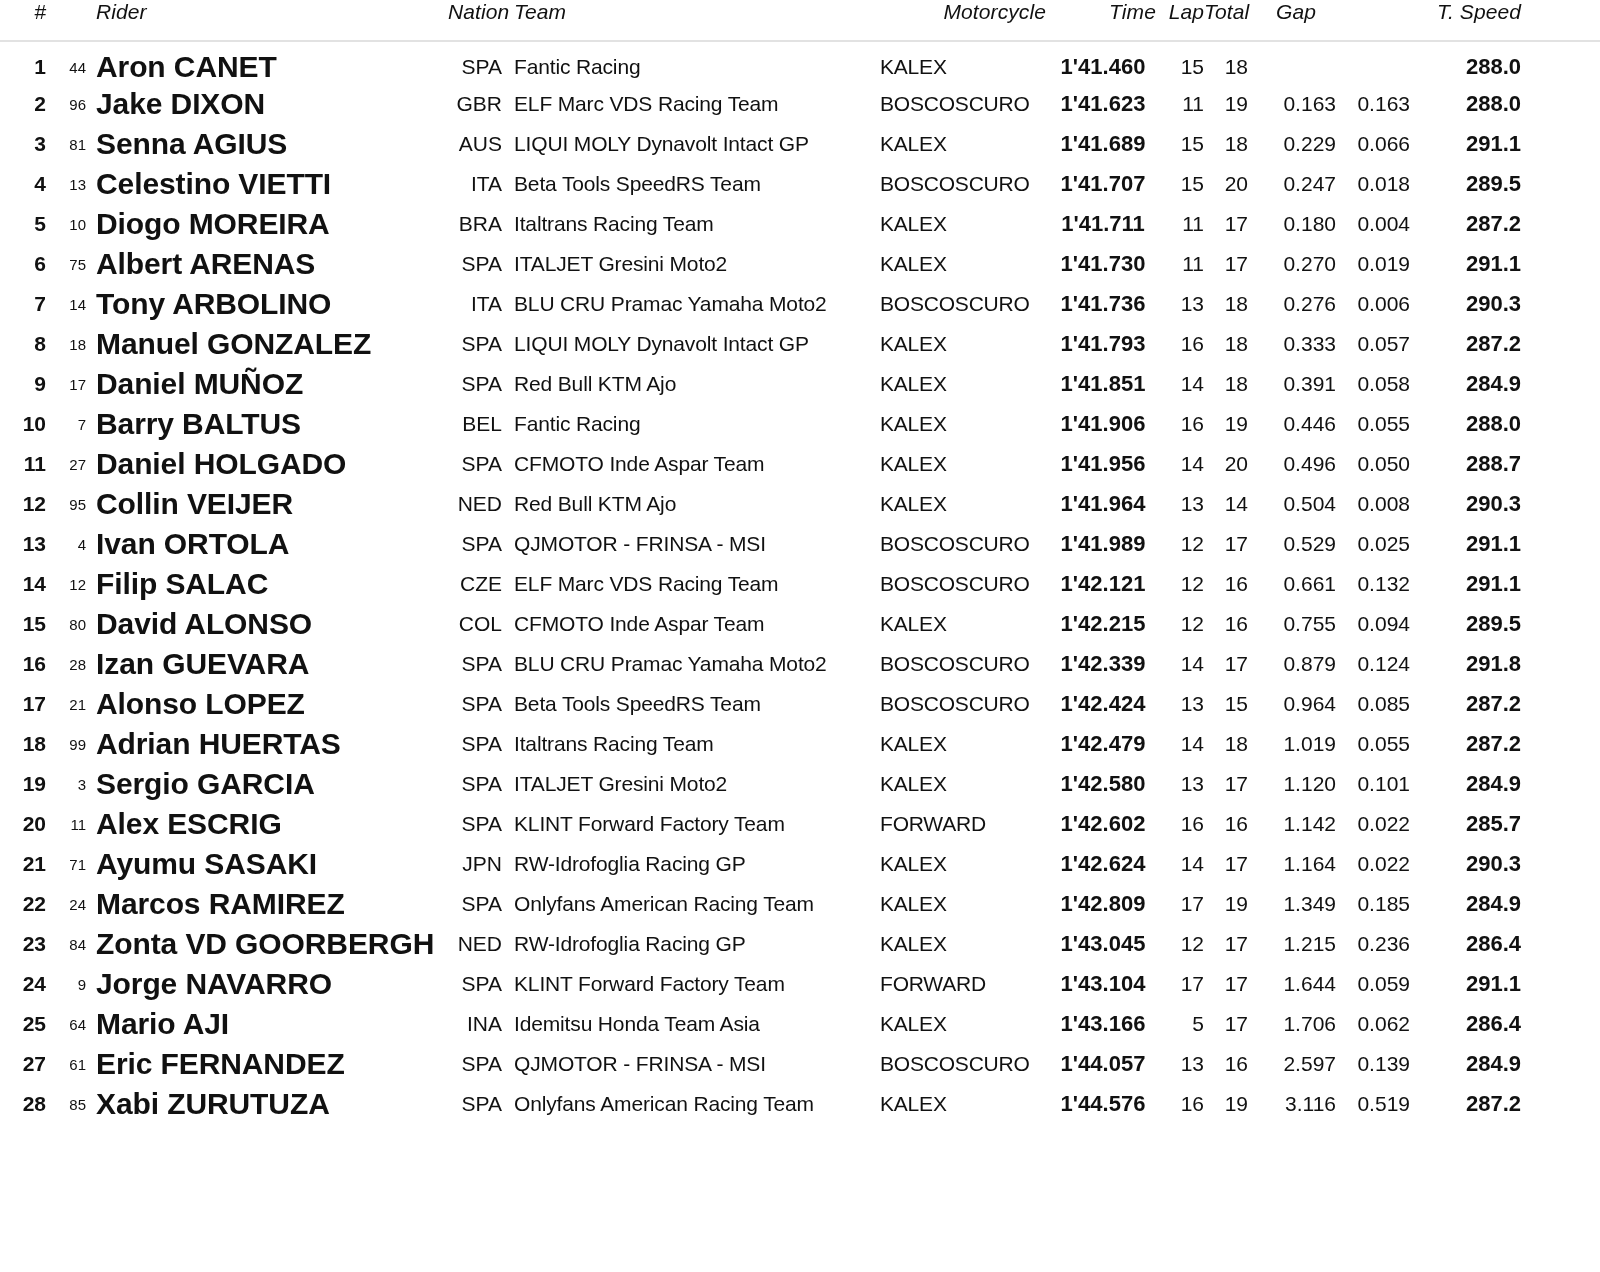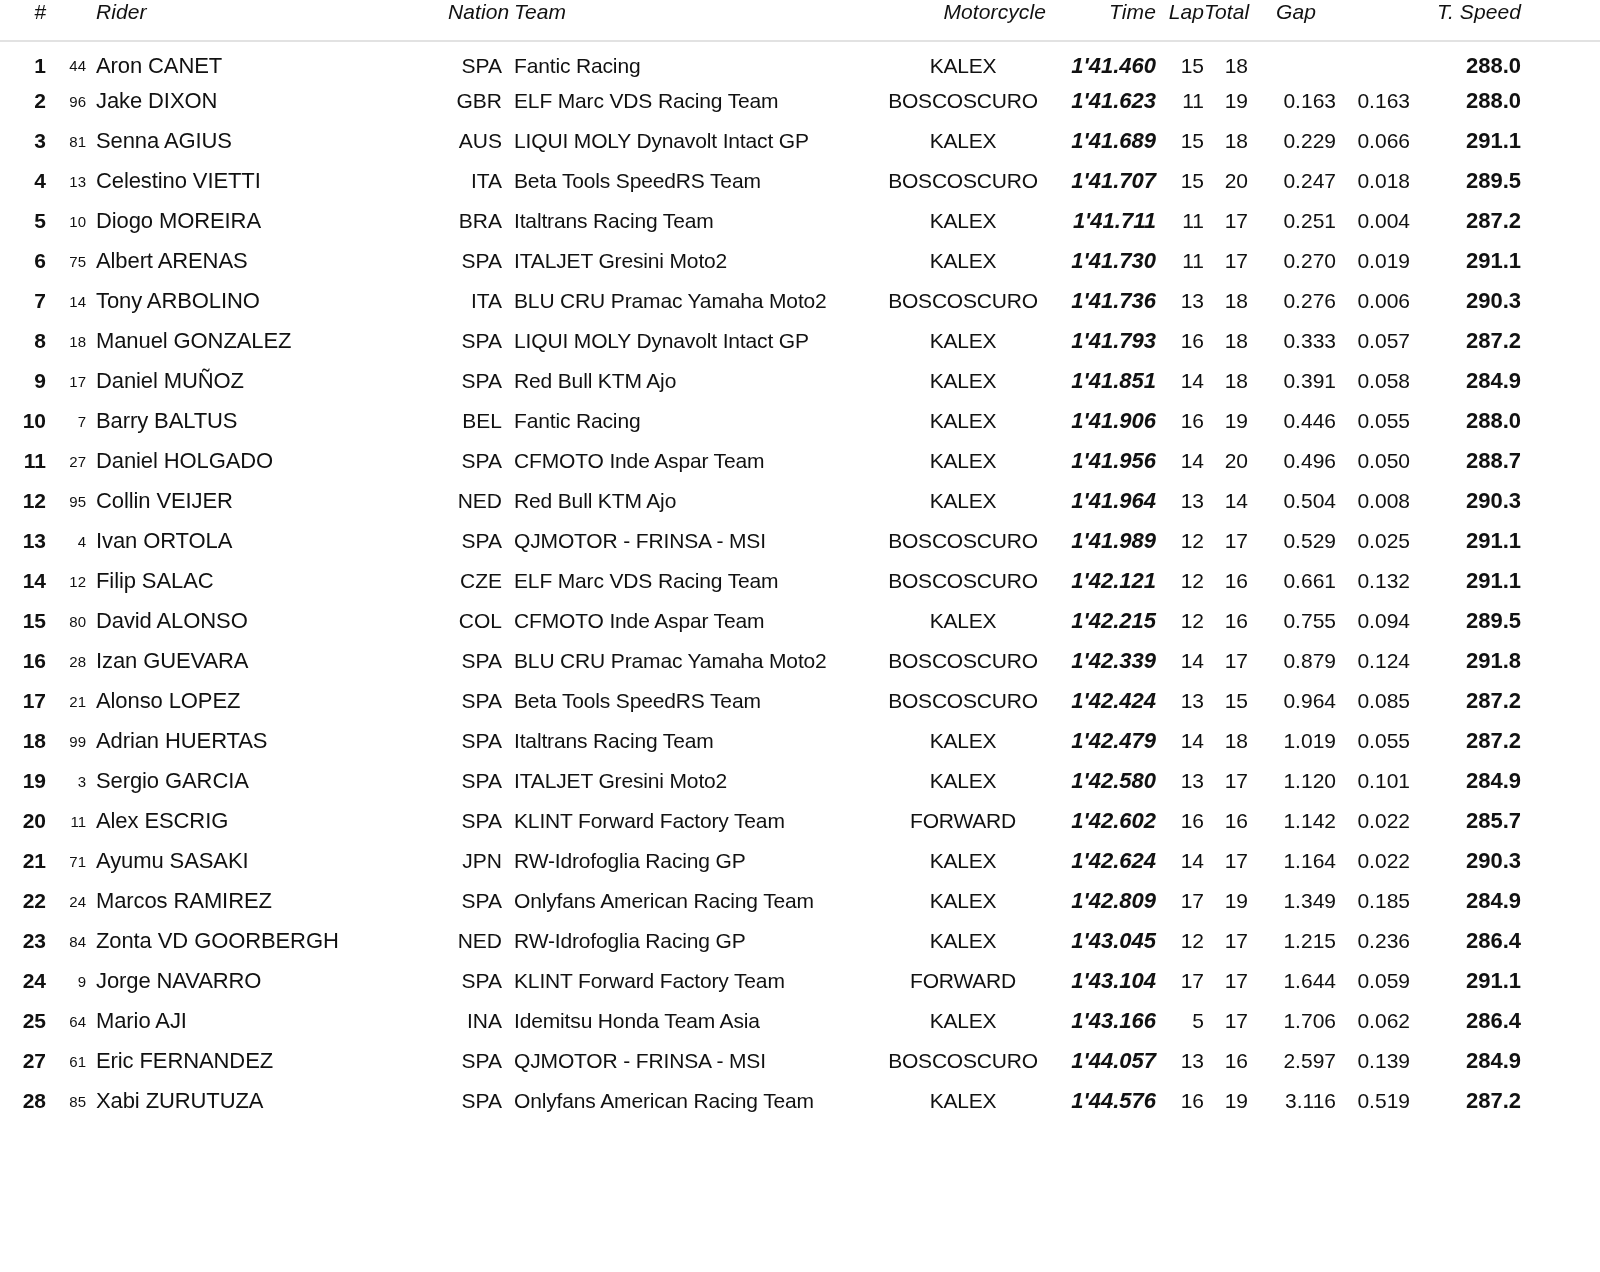--- a/index.html
+++ b/index.html
@@ -80,50 +80,49 @@
     font-size: 21px;
   }
   .td-num {
     text-align: right;
     font-weight: 400;
     padding-right: 10px;
     font-size: 15px;
   }
   .td-rider {
     text-align: left;
-    font-weight: 400;
-    font-size: 22px;
+    font-weight: 700;
+    font-size: 30px;
     letter-spacing: -0.1px;
   }
   .td-nation {
     text-align: right;
     font-weight: 400;
     font-size: 21px;
   }
   .td-team {
     text-align: left;
     font-weight: 400;
     padding-left: 12px;
     font-size: 21px;
     letter-spacing: -0.15px;
   }
   .td-moto {
-    text-align: center;
+    text-align: left;
     font-weight: 400;
     padding-right: 4px;
     font-size: 21px;
     letter-spacing: -0.2px;
     margin-top: 20px;
   }
   .td-time {
-    text-align: right;
+    text-align: center;
     font-weight: 700;
     padding-right: 6px;
     font-size: 22px;
-    font-style: italic;
   }
   .td-lap {
     text-align: right;
     font-weight: 400;
     font-size: 21px;
   }
   .td-total {
     text-align: right;
     font-weight: 400;
     padding-right: 8px;
@@ -247,21 +246,21 @@
       <tr>
         <td class="td-pos">5</td>
         <td class="td-num">10</td>
         <td class="td-rider">Diogo MOREIRA</td>
         <td class="td-nation">BRA</td>
         <td class="td-team">Italtrans Racing Team</td>
         <td class="td-moto">KALEX</td>
         <td class="td-time">1'41.711</td>
         <td class="td-lap">11</td>
         <td class="td-total">17</td>
-        <td class="td-gap1">0.251</td>
+        <td class="td-gap1">0.180</td>
         <td class="td-gap2">0.004</td>
         <td class="td-speed">287.2</td>
         <td></td>
       </tr>
       <tr>
         <td class="td-pos">6</td>
         <td class="td-num">75</td>
         <td class="td-rider">Albert ARENAS</td>
         <td class="td-nation">SPA</td>
         <td class="td-team">ITALJET Gresini Moto2</td>

